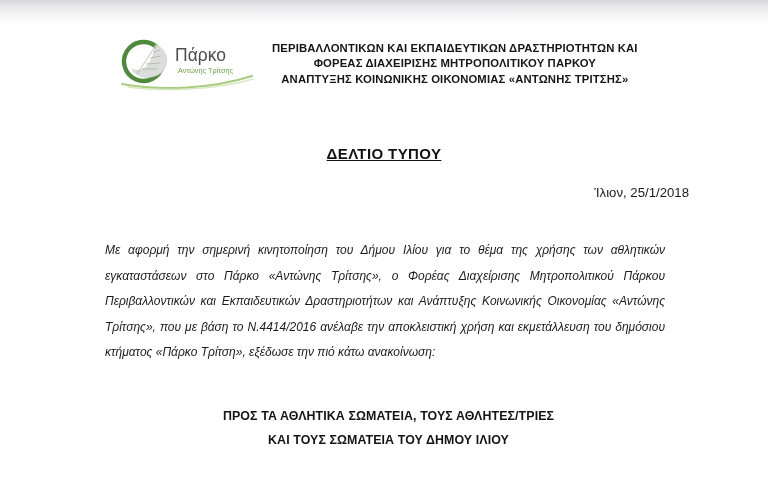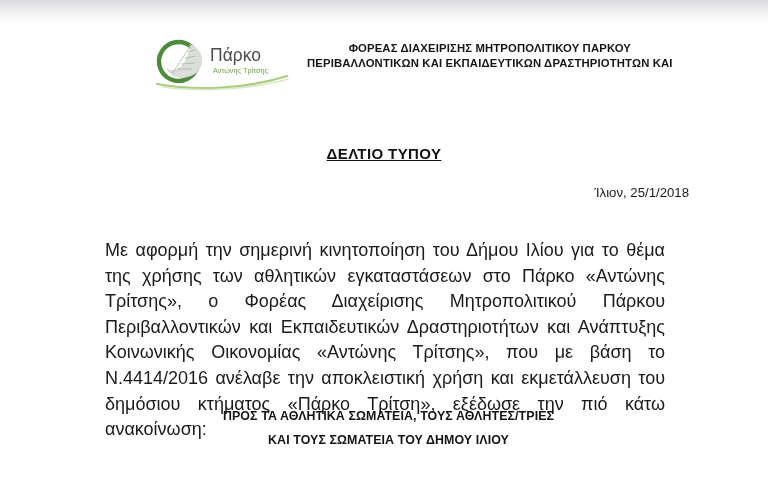--- a/index.html
+++ b/index.html
@@ -36,21 +36,20 @@
   }
 
   
   .letterhead {
     position: absolute;
     top: 33px;
     left: 0;
     width: 712px;
     display: flex;
     align-items: flex-start;
-    padding-left: 35px;
   }
 
   .logo-block {
     width: 160px;
     margin-left: 112px;
     flex: 0 0 auto;
     position: relative;
     height: 62px;
   }
 
@@ -98,21 +97,22 @@
     color: #1b1b1b;
     margin-left: 24px;
   }
 
   
   .body-para {
     position: absolute;
     top: 238px;
     left: 105px;
     width: 560px;
-    font-size: 18px;
+    font-style: italic;
+    font-size: 12px;
     line-height: 25.6px;
     text-align: justify;
     text-justify: inter-word;
     color: #1b1b1b;
   }
 
   
   .recipients {
     position: absolute;
     top: 404px;
@@ -154,22 +154,23 @@
 
         <text x="63" y="28" font-family="'Liberation Sans', sans-serif" font-size="17.5" fill="#4d4d4d">Πάρκο</text>
         <text x="66" y="40" font-family="'Liberation Sans', sans-serif" font-size="7.3" fill="#6ea542">Αντώνης Τρίτσης</text>
 
         <path d="M10 51 C 48 58, 100 56, 140 43" fill="none" stroke="#9ac46a" stroke-width="2.2" stroke-linecap="round" opacity="0.85"></path>
         <path d="M16 54 C 52 59, 104 57, 141 46" fill="none" stroke="#cfe2b8" stroke-width="1.6" stroke-linecap="round" opacity="0.8"></path>
       </svg>
     </div>
 
     <div class="org-title">
+      <span class="ln">ΠΕΡΙΒΑΛΛΟΝΤΙΚΩΝ ΚΑΙ ΕΚΠΑΙΔΕΥΤΙΚΩΝ ΔΡΑΣΤΗΡΙΟΤΗΤΩΝ ΚΑΙ</span>
       <span class="ln">ΦΟΡΕΑΣ ΔΙΑΧΕΙΡΙΣΗΣ ΜΗΤΡΟΠΟΛΙΤΙΚΟΥ ΠΑΡΚΟΥ</span>
-      <span class="ln">ΠΕΡΙΒΑΛΛΟΝΤΙΚΩΝ ΚΑΙ ΕΚΠΑΙΔΕΥΤΙΚΩΝ ΔΡΑΣΤΗΡΙΟΤΗΤΩΝ ΚΑΙ</span>
+      <span class="ln">ΑΝΑΠΤΥΞΗΣ ΚΟΙΝΩΝΙΚΗΣ ΟΙΚΟΝΟΜΙΑΣ «ΑΝΤΩΝΗΣ ΤΡΙΤΣΗΣ»</span>
     </div>
   </div>
 
   <div class="doc-title">ΔΕΛΤΙΟ ΤΥΠΟΥ</div>
 
   <div class="dateline">Ίλιον, 25/1/2018</div>
 
   <div class="body-para">
     <span>Με αφορμή την σημερινή κινητοποίηση του Δήμου Ιλίου για το θέμα της χρήσης των αθλητικών εγκαταστάσεων στο Πάρκο «Αντώνης Τρίτσης», ο Φορέας Διαχείρισης Μητροπολιτικού Πάρκου Περιβαλλοντικών και Εκπαιδευτικών Δραστηριοτήτων και Ανάπτυξης  Κοινωνικής Οικονομίας «Αντώνης Τρίτσης», που με βάση το Ν.4414/2016 ανέλαβε την αποκλειστική χρήση και εκμετάλλευση του δημόσιου κτήματος «Πάρκο Τρίτση», εξέδωσε την πιό κάτω ανακοίνωση:</span>
   </div>

